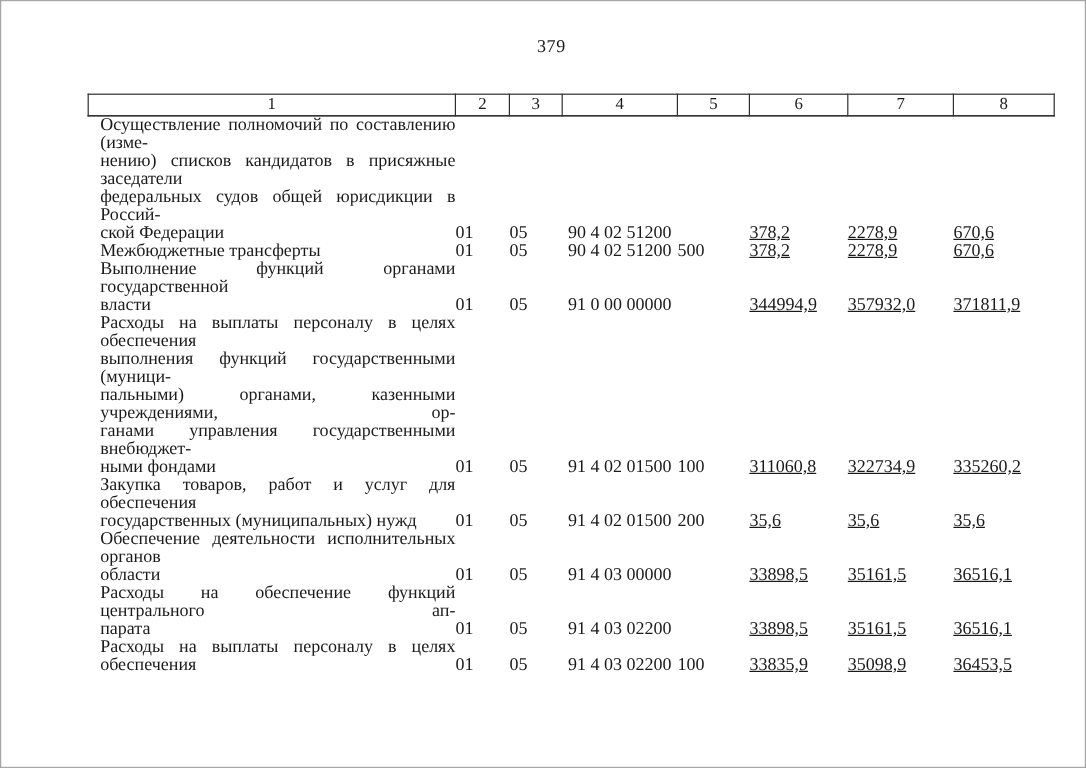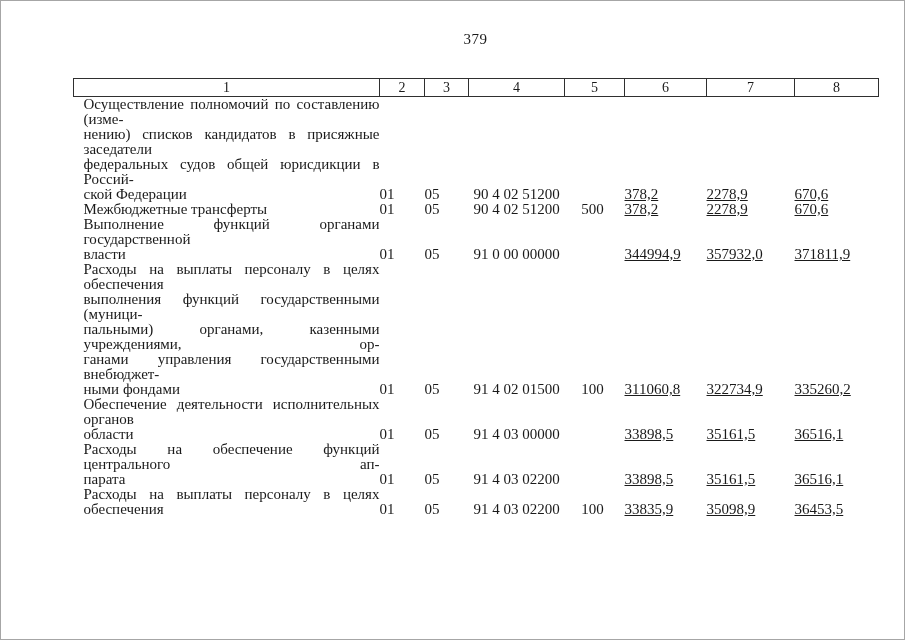--- a/index.html
+++ b/index.html
@@ -8,21 +8,21 @@
     background: #ffffff;
     border: 1px solid #a6a6a6;
     box-sizing: border-box;
     position: relative;
     font-family: "Liberation Serif", "DejaVu Serif", serif;
     color: #1a1a1a;
     overflow: hidden;
   }
   .page-number {
     position: absolute;
-    left: 72px; top: 30px; width: 805px;
+    left: 56px; top: 30px; width: 805px;
     text-align: center;
     font-size: 15px;
     letter-spacing: 0.5px;
   }
   table.budget-table {
     position: absolute;
     left: 72px; top: 77px;
     width: 805px;
     border-collapse: collapse;
     table-layout: fixed;
@@ -41,21 +41,21 @@
     padding: 0;
     vertical-align: bottom;
     font-size: 15px;
     line-height: 15px;
   }
   td.cell-name { padding-left: 10px; }
   .ln { text-align: justify; text-align-last: justify; }
   .ln:last-child { text-align-last: left; }
   td.cell-center { text-align: left; }
   td.cell-code { text-align: center; font-family: Liberation Serif, serif; }
-  td.cell-vr { text-align: center; padding-right: 4px; }
+  td.cell-vr { text-align: left; padding-right: 4px; }
   td.cell-num { text-align: left; padding-right: 5px; text-decoration: underline; }
 </style>
 </head>
 <body>
 
 <div class="page-number">379</div>
 
 <table class="budget-table">
   <colgroup>
     <col style="width:306px">
@@ -131,20 +131,33 @@
     <td class="cell-center">01</td>
     <td class="cell-center">05</td>
     <td class="cell-code">91 4 02 01500</td>
     <td class="cell-vr">100</td>
     <td class="cell-num">311060,8</td>
     <td class="cell-num">322734,9</td>
     <td class="cell-num">335260,2</td>
   </tr>
       <tr>
     <td class="cell-name">
+          <div class="ln">Закупка товаров, работ и услуг для обеспечения</div>
+          <div class="ln">государственных (муниципальных) нужд</div>
+        </td>
+    <td class="cell-center">01</td>
+    <td class="cell-center">05</td>
+    <td class="cell-code">91 4 02 01500</td>
+    <td class="cell-vr">200</td>
+    <td class="cell-num">35,6</td>
+    <td class="cell-num">35,6</td>
+    <td class="cell-num">35,6</td>
+  </tr>
+      <tr>
+    <td class="cell-name">
           <div class="ln">Обеспечение деятельности исполнительных органов</div>
           <div class="ln">области</div>
         </td>
     <td class="cell-center">01</td>
     <td class="cell-center">05</td>
     <td class="cell-code">91 4 03 00000</td>
     <td class="cell-vr"></td>
     <td class="cell-num">33898,5</td>
     <td class="cell-num">35161,5</td>
     <td class="cell-num">36516,1</td>

